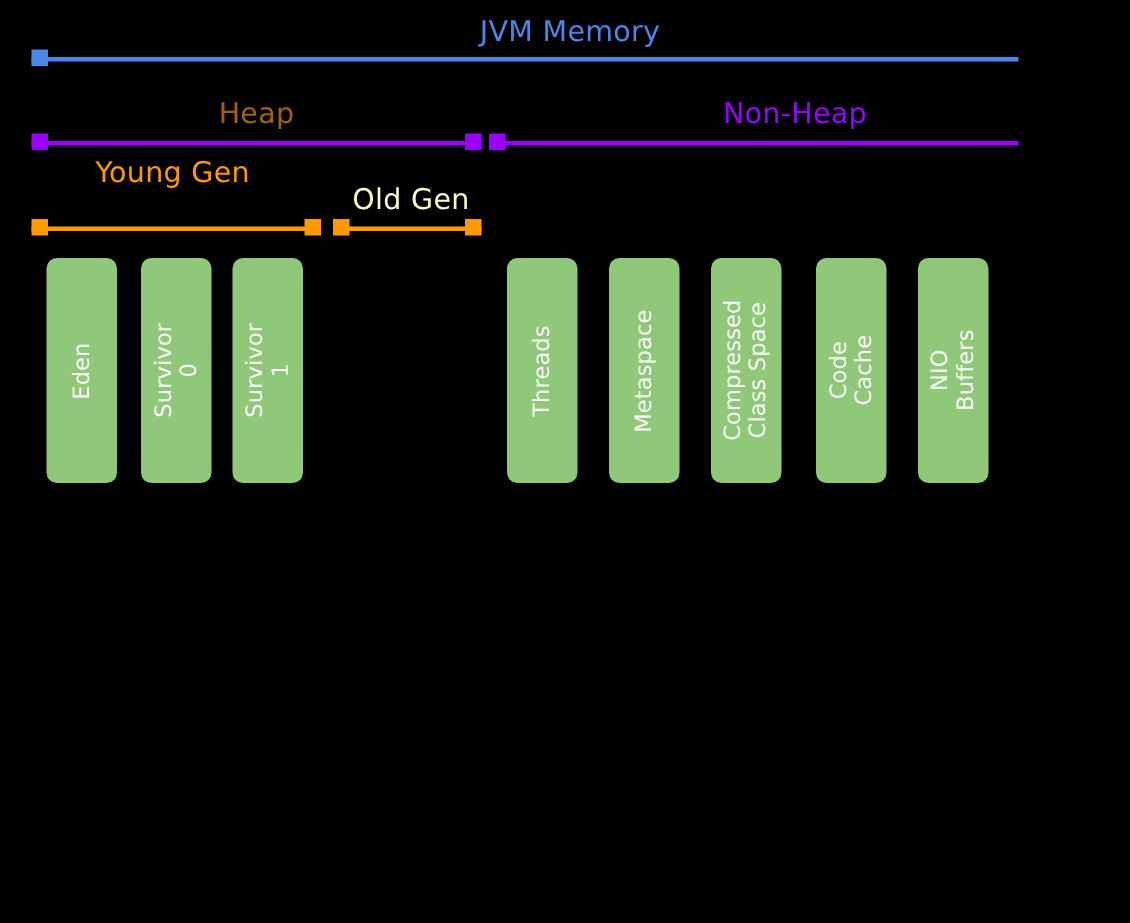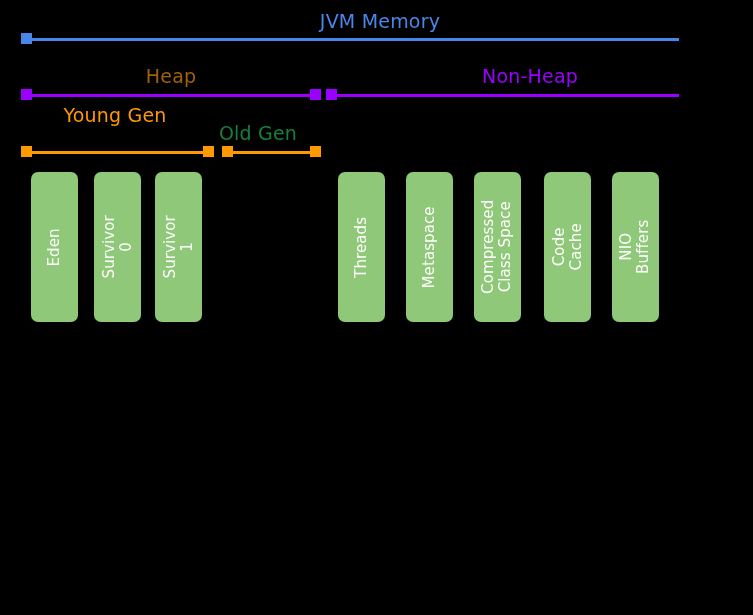--- a/index.html
+++ b/index.html
@@ -96,21 +96,21 @@
         <div class="rule"></div>
         <div class="cap left"></div>
         <div class="cap right"></div>
       </div>
       <div class="bracket-label" style="left: 115px; top: 104px; color: rgb(255, 153, 0);">Young Gen</div>
       <div class="bracket" style="left: 21px; top: 146px; width: 193px; color: rgb(255, 153, 0);">
         <div class="rule"></div>
         <div class="cap left"></div>
         <div class="cap right"></div>
       </div>
-      <div class="bracket-label" style="left: 258px; top: 122px; color: #15803d;">Old Gen</div>
+      <div class="bracket-label" style="left: 274px; top: 122px; color: #fef9c3;">Old Gen</div>
       <div class="bracket" style="left: 222px; top: 146px; width: 99px; color: rgb(255, 153, 0);">
         <div class="rule"></div>
         <div class="cap left"></div>
         <div class="cap right"></div>
       </div>
     </div>
 
   <div id="boxes-layer">
       <div class="mem-box" style="left: 31px; background: rgb(143, 200, 120);">
         <div class="vlabel" style="color: rgb(255, 255, 255); width: 146px;">Eden</div>

